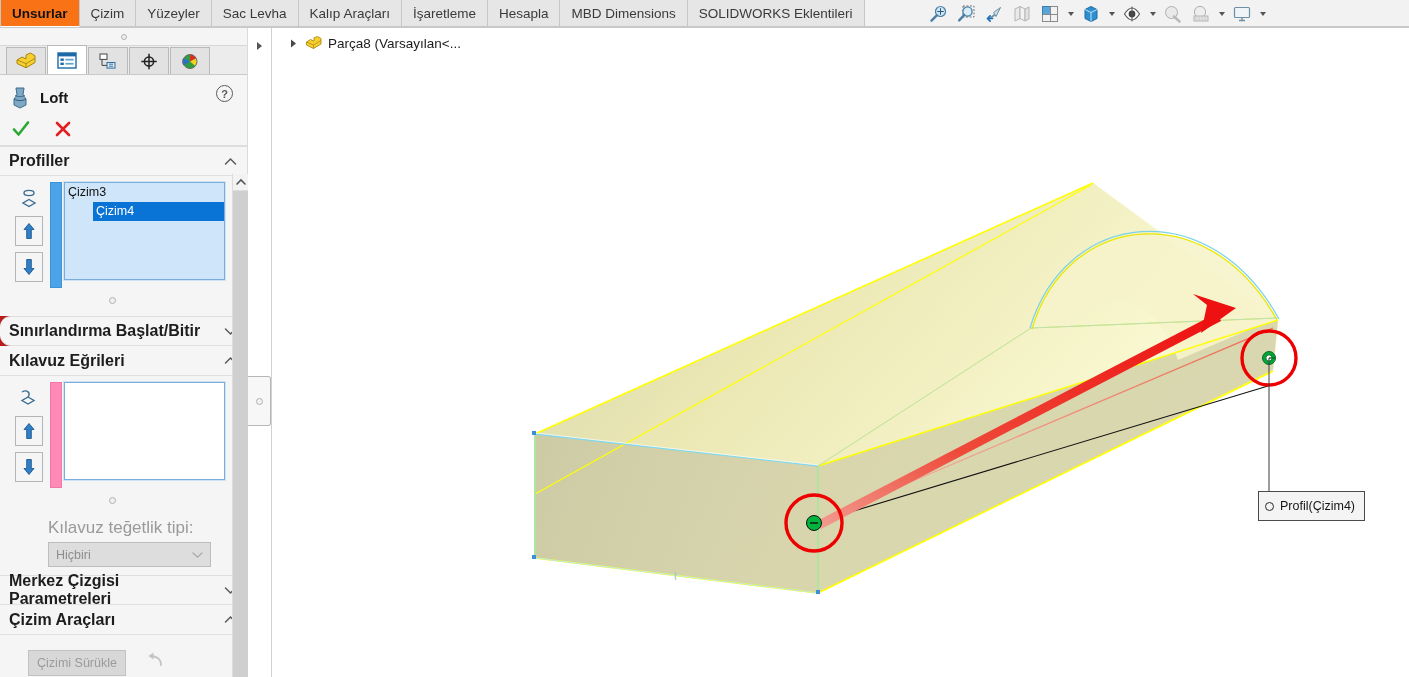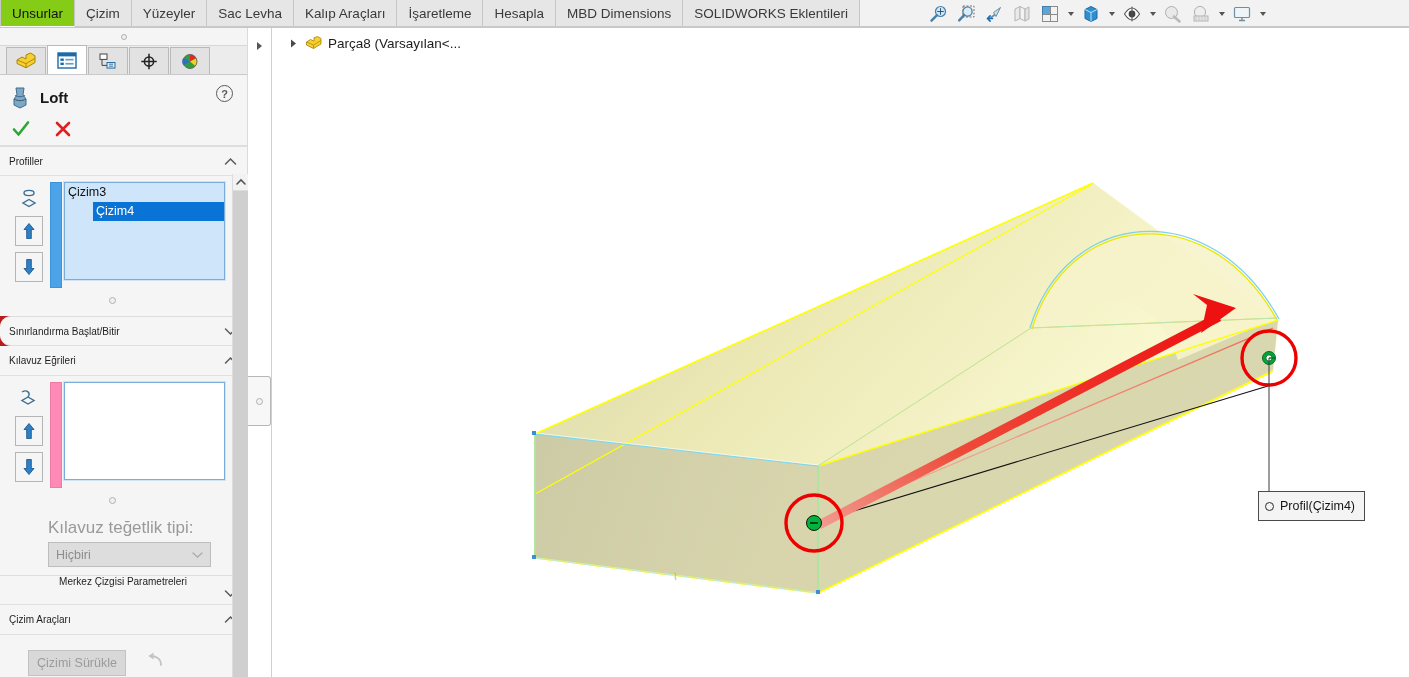--- a/index.html
+++ b/index.html
@@ -24,21 +24,21 @@
     padding:0 11px;
     font-size:13.5px; color:#3a3a3a;
     background:#e6e6e6;
     border-right:1px solid #c6c6c6;
     border-bottom:1px solid #c8c8c8;
     white-space:nowrap;
     cursor:default;
   }
   .cmdtab:first-child { border-left:1px solid #c6c6c6; }
   .cmdtab.active {
-    background:#84cc16; font-weight:normal; color:#111;
+    background:#f97316; font-weight:bold; color:#111;
     border-bottom:1px solid #ffffff;
   }
   .cmdtabs-fill { flex:1; background:#f2f2f2; border-bottom:1px solid #c8c8c8; }
 
   
   .viewbar {
     position:absolute; left:925px; top:0px; height:28px;
     display:flex; align-items:center; gap:2px; z-index:5;
   }
   .vbtn { width:26px; height:26px; display:flex; align-items:center; justify-content:center; cursor:default; }
@@ -97,21 +97,21 @@
     border-bottom:1px solid #dedede; background:#f5f5f5;
   }
   .ok-btn, .x-btn { width:22px;height:22px;display:flex;align-items:center;justify-content:center;cursor:default;}
 
   
   .section-head {
     height:30px; display:flex; align-items:center;
     padding:0 10px 0 9px; border-bottom:1px solid #e0e0e0;
     background:#f5f5f5;
   }
-  .section-head .sh-label { font-size:10px; font-weight:normal; color:#1d1d1d; }
+  .section-head .sh-label { font-size:16px; font-weight:bold; color:#1d1d1d; }
   .chev { margin-left:auto; color:#5b5b5b; font-size:13px; line-height:1; }
 
   .section-body { padding:6px 0 8px 0; background:#f5f5f5; }
 
   .listrow { display:flex; padding-left:8px; }
   .sidebtns { width:42px; display:flex; flex-direction:column; align-items:center; }
   .profile-ico { height:34px; display:flex;align-items:center;justify-content:center;}
   .sqbtn {
     width:28px;height:30px;margin-bottom:6px;
     background:#f5f5f5;border:1px solid #b5b5b5;
@@ -641,21 +641,21 @@
       <div class="ddl">
         <span>Hiçbiri</span>
         <span class="dchev">
           <svg width="11" height="8" viewBox="0 0 11 8">
               <path d="M1 2 L5.5 6.2 L10 2" fill="none" stroke="#aaaaaa" stroke-width="1.3" stroke-linecap="round"></path>
             </svg>
         </span>
       </div>
     </div>
 
-    <div class="section-head" style="border-top:1px solid #dedede;flex-direction:column;">
+    <div class="section-head" style="border-top:1px solid #dedede;">
       <span class="sh-label">Merkez Çizgisi Parametreleri</span>
       <span class="chev">
         <svg width="13" height="9" viewBox="0 0 13 9">
             <path d="M1.5 2 L6.5 7 L11.5 2" fill="none" stroke="#5b5b5b" stroke-width="1.5" stroke-linecap="round"></path>
           </svg>
       </span>
     </div>
 
     <div class="section-head">
       <span class="sh-label">Çizim Araçları</span>

